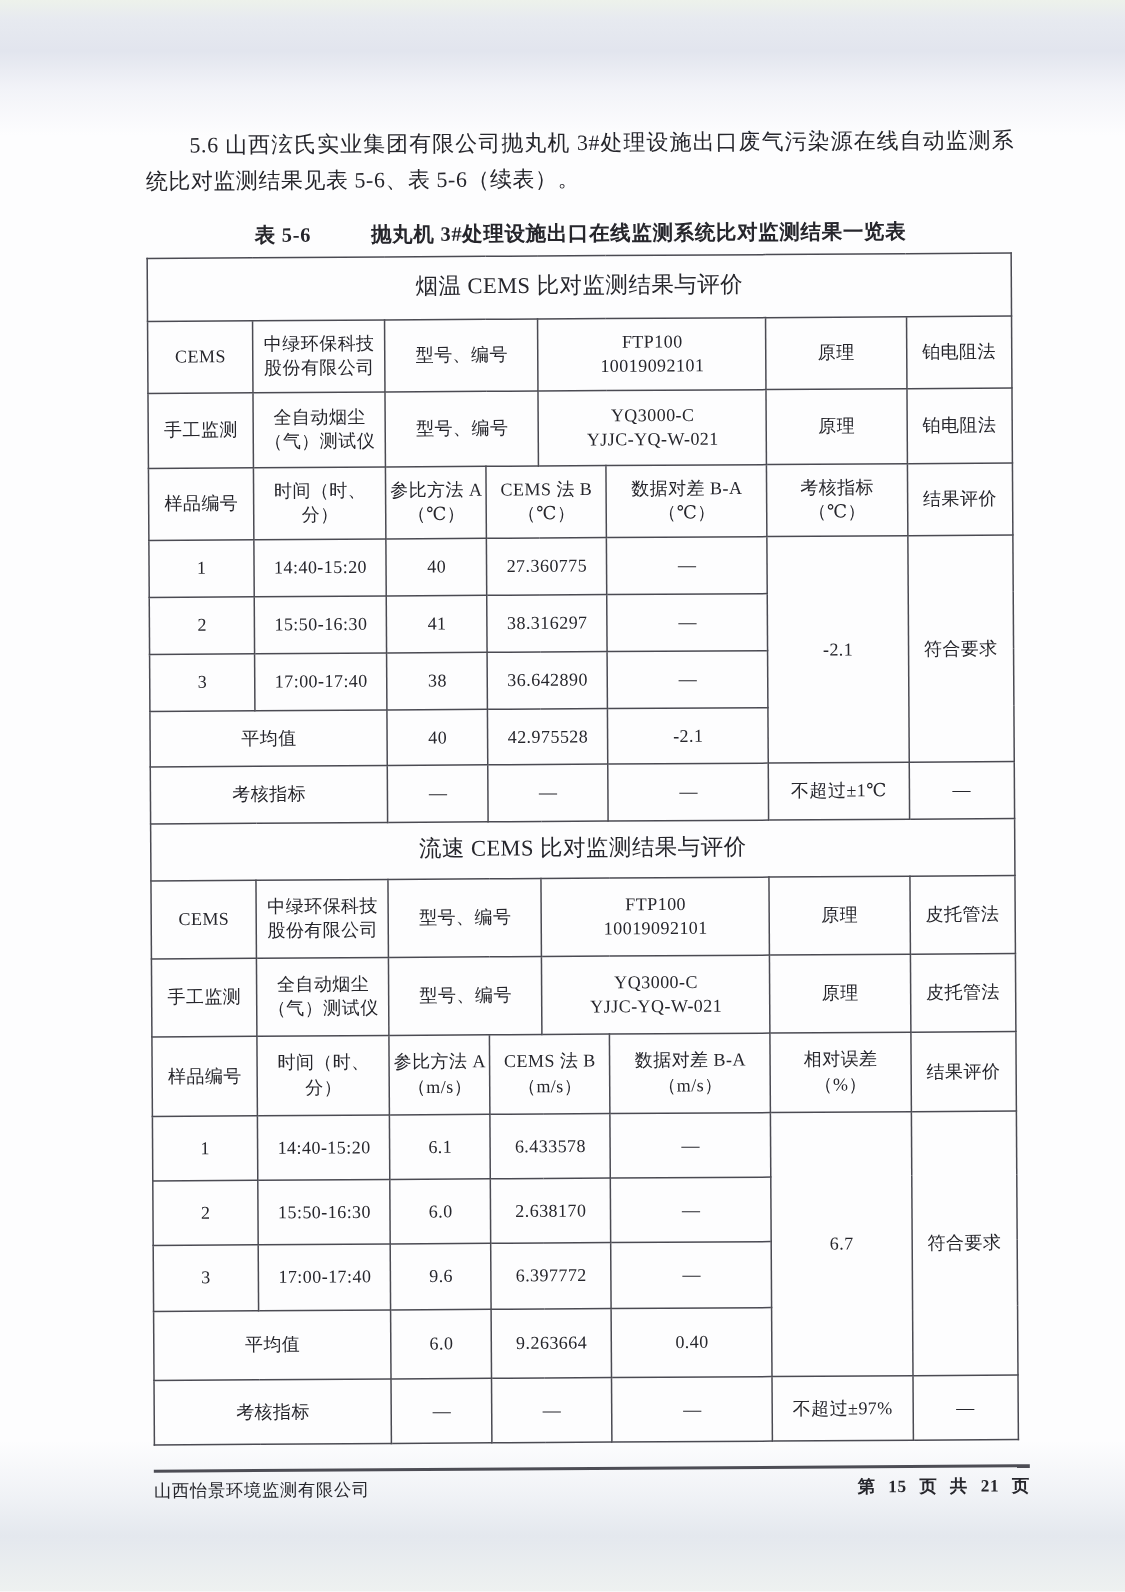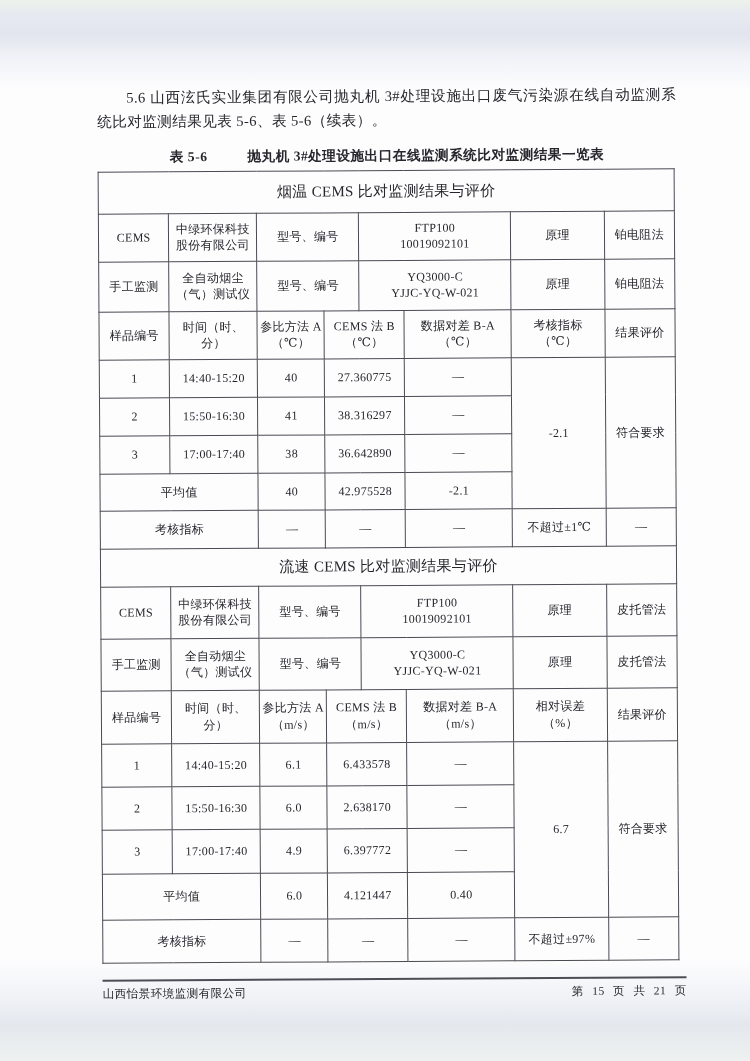--- a/index.html
+++ b/index.html
@@ -46,21 +46,21 @@
   
   .h52{height:52px}.h53{height:53px}.h43{height:43px}
   .h44{height:44px}.h46{height:46px}
   .footer{
     margin-top:16px; width:584px;
     border-top:2px solid #4d4d55;
     padding-top:5px;
     display:flex; justify-content:space-between;
     font-size:11.5px; letter-spacing:0.5px;
   }
-  .footer .pageinfo{word-spacing:5px;}
+  .footer .pageinfo{word-spacing:5px;font-weight:bold;}
 </style>
 </head>
 <body>
 
 <div class="sheet">
 
   <p class="intro">5.6 山西泫氏实业集团有限公司抛丸机 3#处理设施出口废气污染源在线自动监测系统比对监测结果见表 5-6、表 5-6（续表）。</p>
 
   <div class="caption">
     <span>表 5-6</span>
@@ -216,29 +216,29 @@
       <td>2</td>
       <td class="time">15:50-16:30</td>
       <td>6.0</td>
       <td colspan="2">2.638170</td>
       <td>—</td>
     </tr>
 
     <tr class="h44">
       <td>3</td>
       <td class="time">17:00-17:40</td>
-      <td>4.9</td>
+      <td>9.6</td>
       <td colspan="2">6.397772</td>
       <td>—</td>
     </tr>
 
     <tr class="h46">
       <td colspan="2">平均值</td>
       <td>6.0</td>
-      <td colspan="2">4.121447</td>
+      <td colspan="2">9.263664</td>
       <td>0.40</td>
     </tr>
 
     <tr class="h43">
       <td colspan="2">考核指标</td>
       <td>—</td>
       <td colspan="2">—</td>
       <td>—</td>
       <td>不超过±97%</td>
       <td>—</td>

